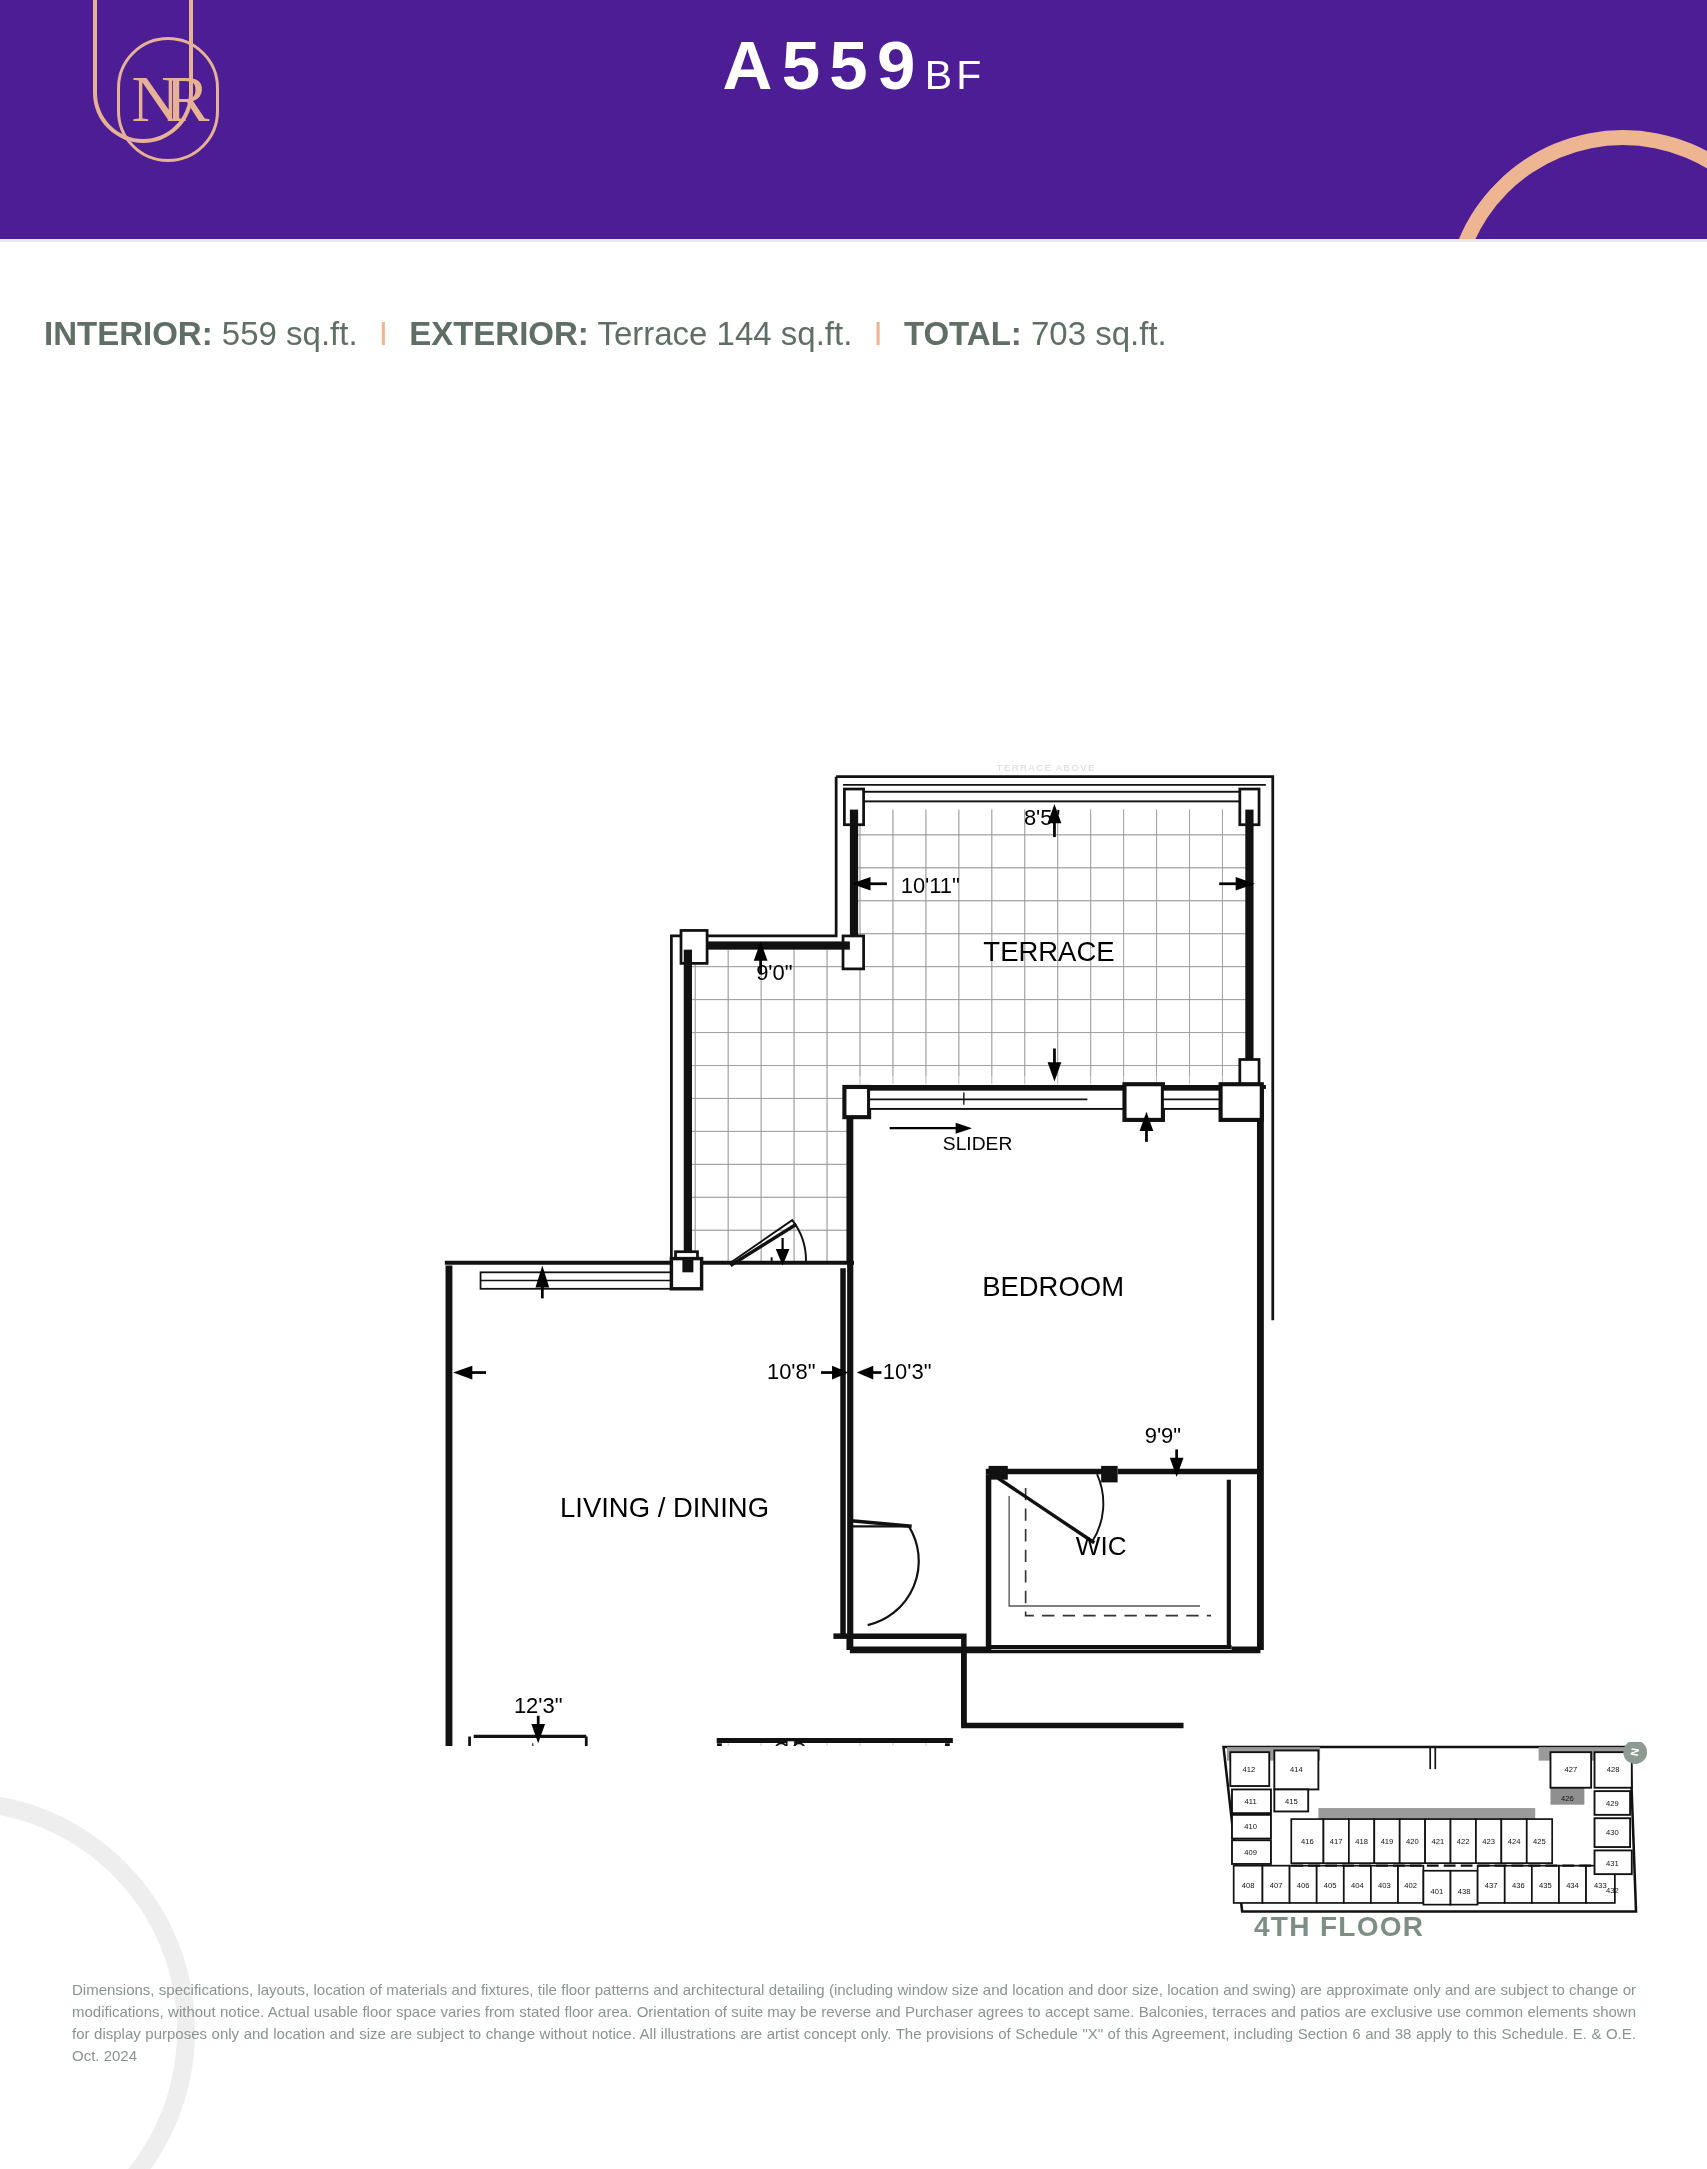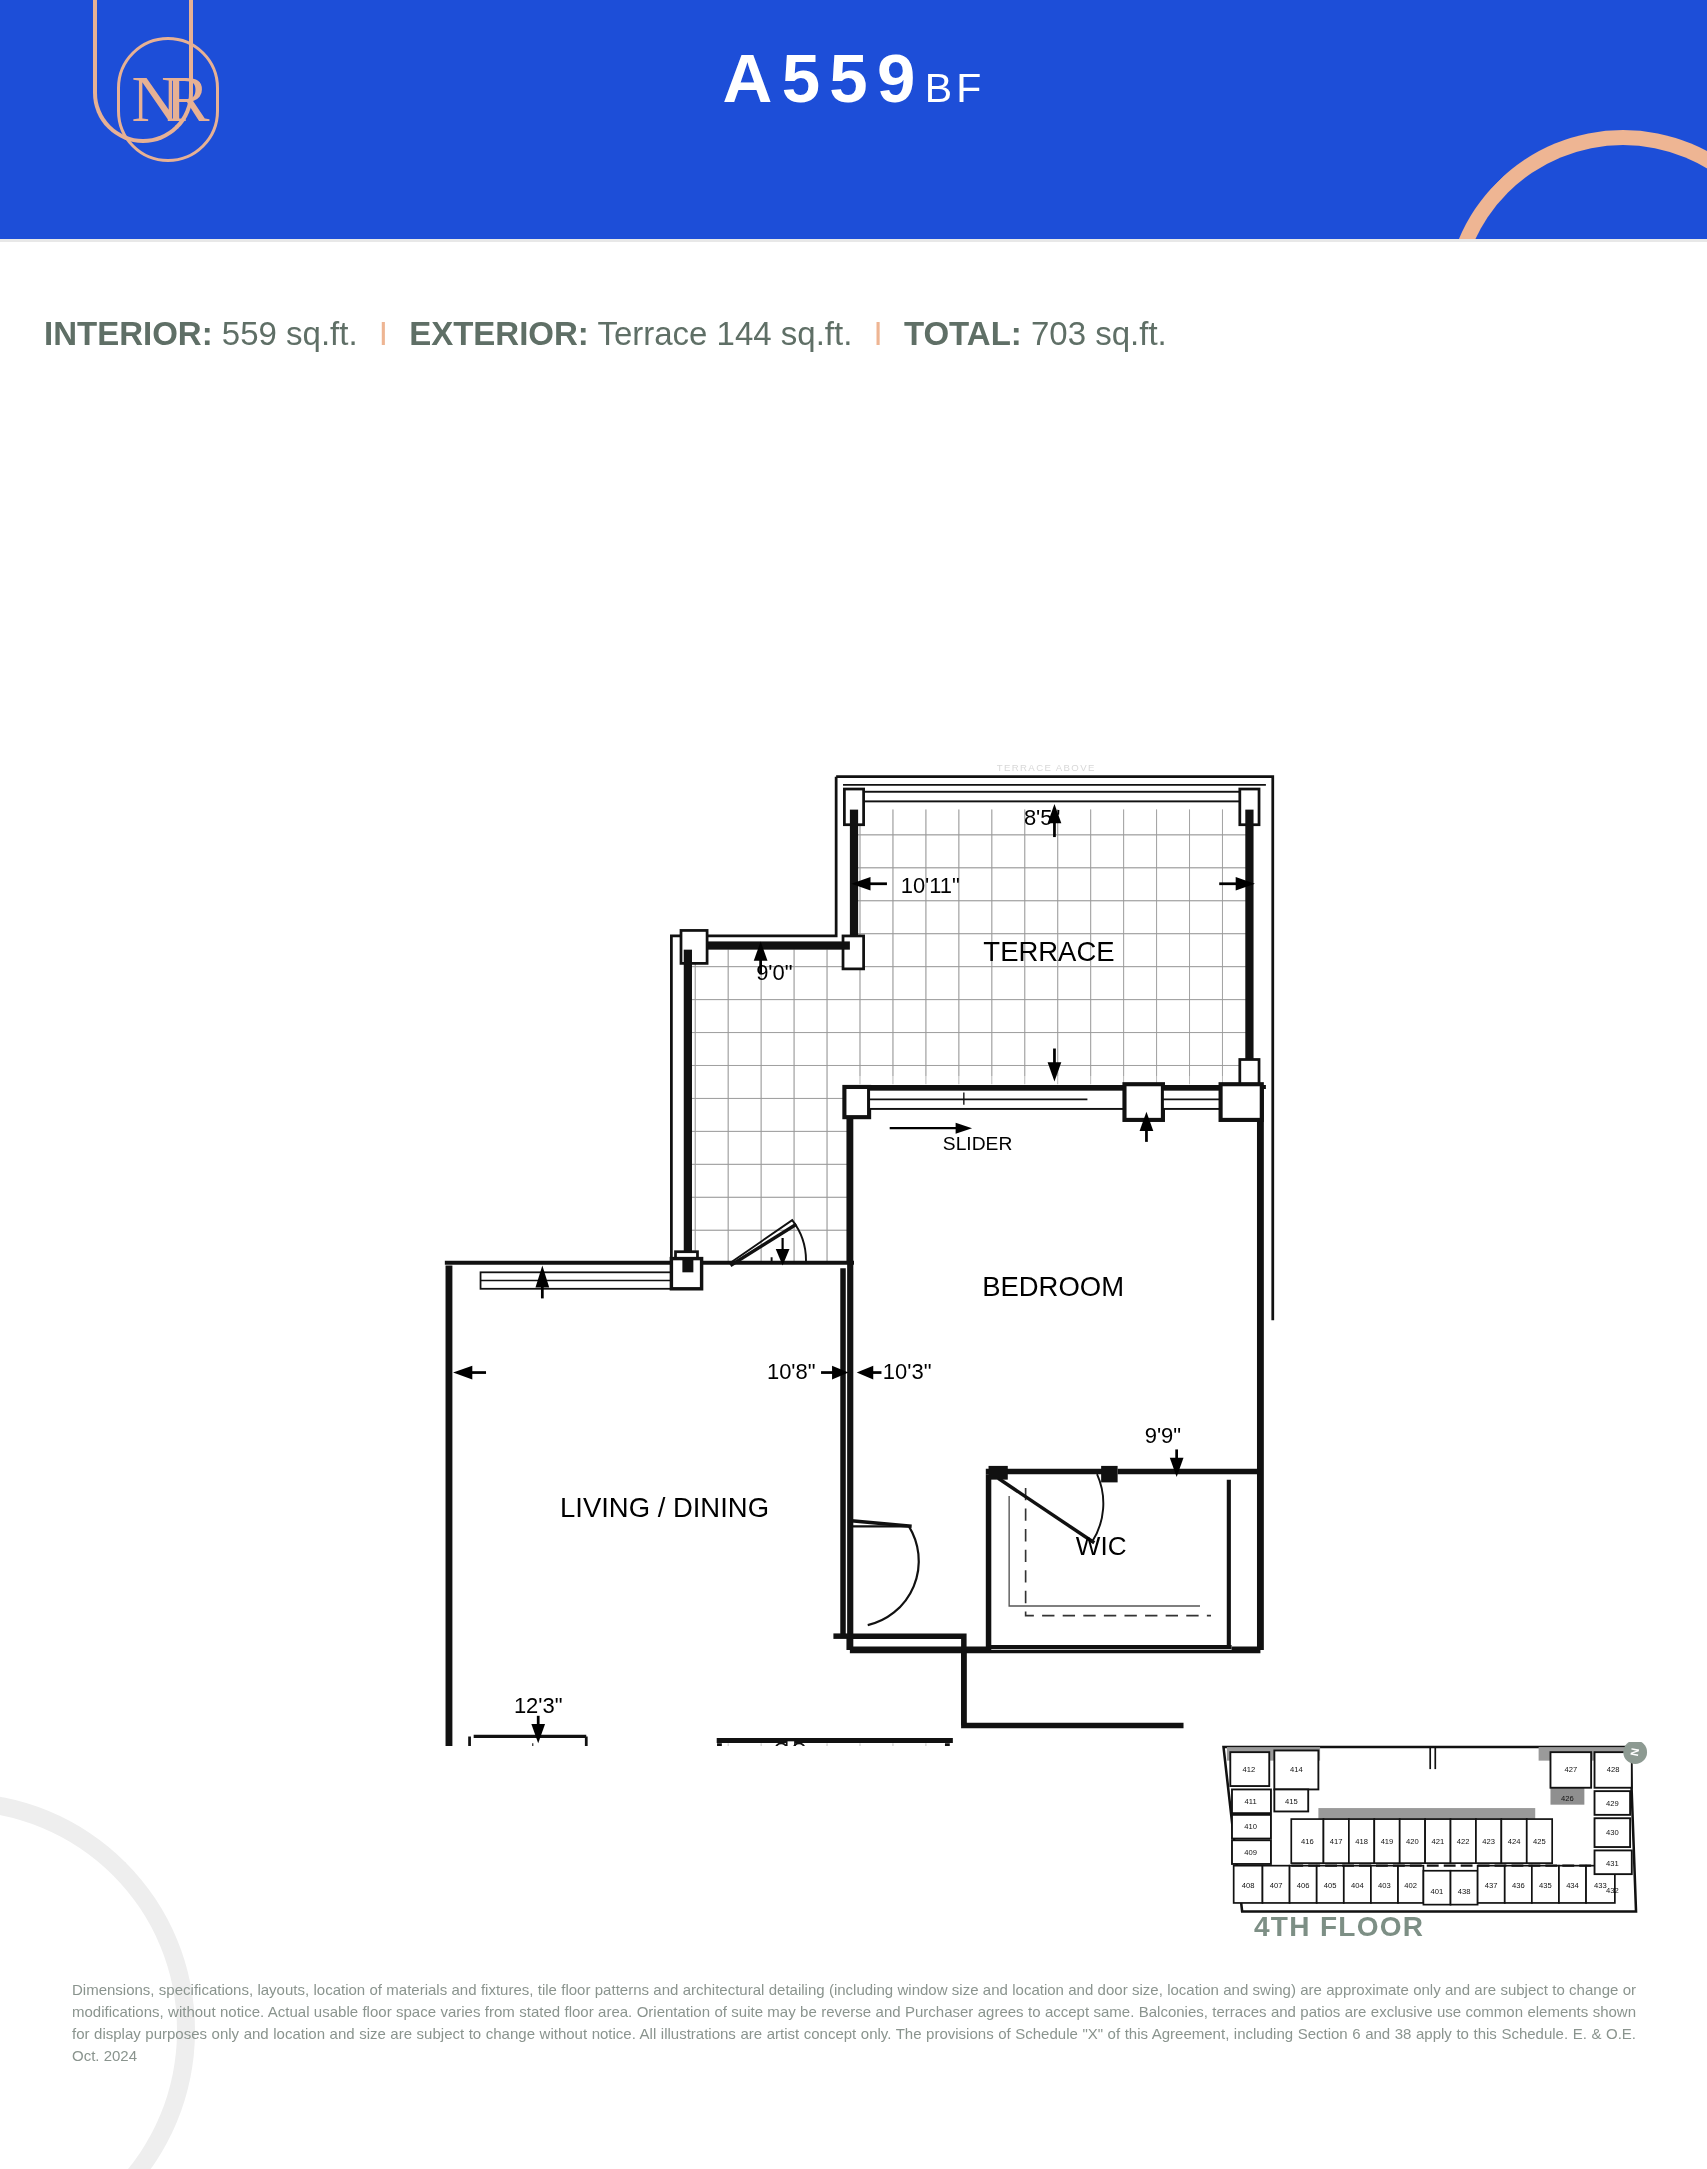--- a/index.html
+++ b/index.html
@@ -7,21 +7,21 @@
   body {
     background:#ffffff;
     font-family:"Liberation Sans", sans-serif;
     position:relative;
     overflow:hidden;
   }
 
   
   .header {
     position:absolute; left:0; top:0; width:1708px; height:242px;
-    background:#1d4ed8; overflow:hidden;
+    background:#4c1d95; overflow:hidden;
   }
   .header-accent-line {
     position:absolute; left:0; top:239px; width:1708px; height:3.4px;
     background:#e8e8e8;
   }
   .logo-wrap {
     position:absolute; left:42px; top:6.8px; width:161px; height:170px;
   }
   .logo-tail {
     position:absolute; left:51px; top:-76px; width:100px; height:212px;
@@ -37,21 +37,21 @@
     display:flex; align-items:center; justify-content:center;
     color:#e7b194; font-family:"Liberation Serif", serif;
     font-size:66px; letter-spacing:-13.6px; text-indent:-8.5px;
     line-height:1;
   }
 
   .title-block {
     position:absolute; left:0; top:0; width:1708px; text-align:center;
   }
   .plan-title {
-    margin-top:44px;
+    margin-top:31px;
     color:#ffffff;
     font-size:69px; font-weight:700; letter-spacing:9.3px;
     line-height:1;
   }
   .plan-title .suffix {
     font-size:41px; letter-spacing:4.2px; font-weight:500;
   }
   .plan-subtitle {
     margin-top:20.3px;
     color:#eec0a4;

